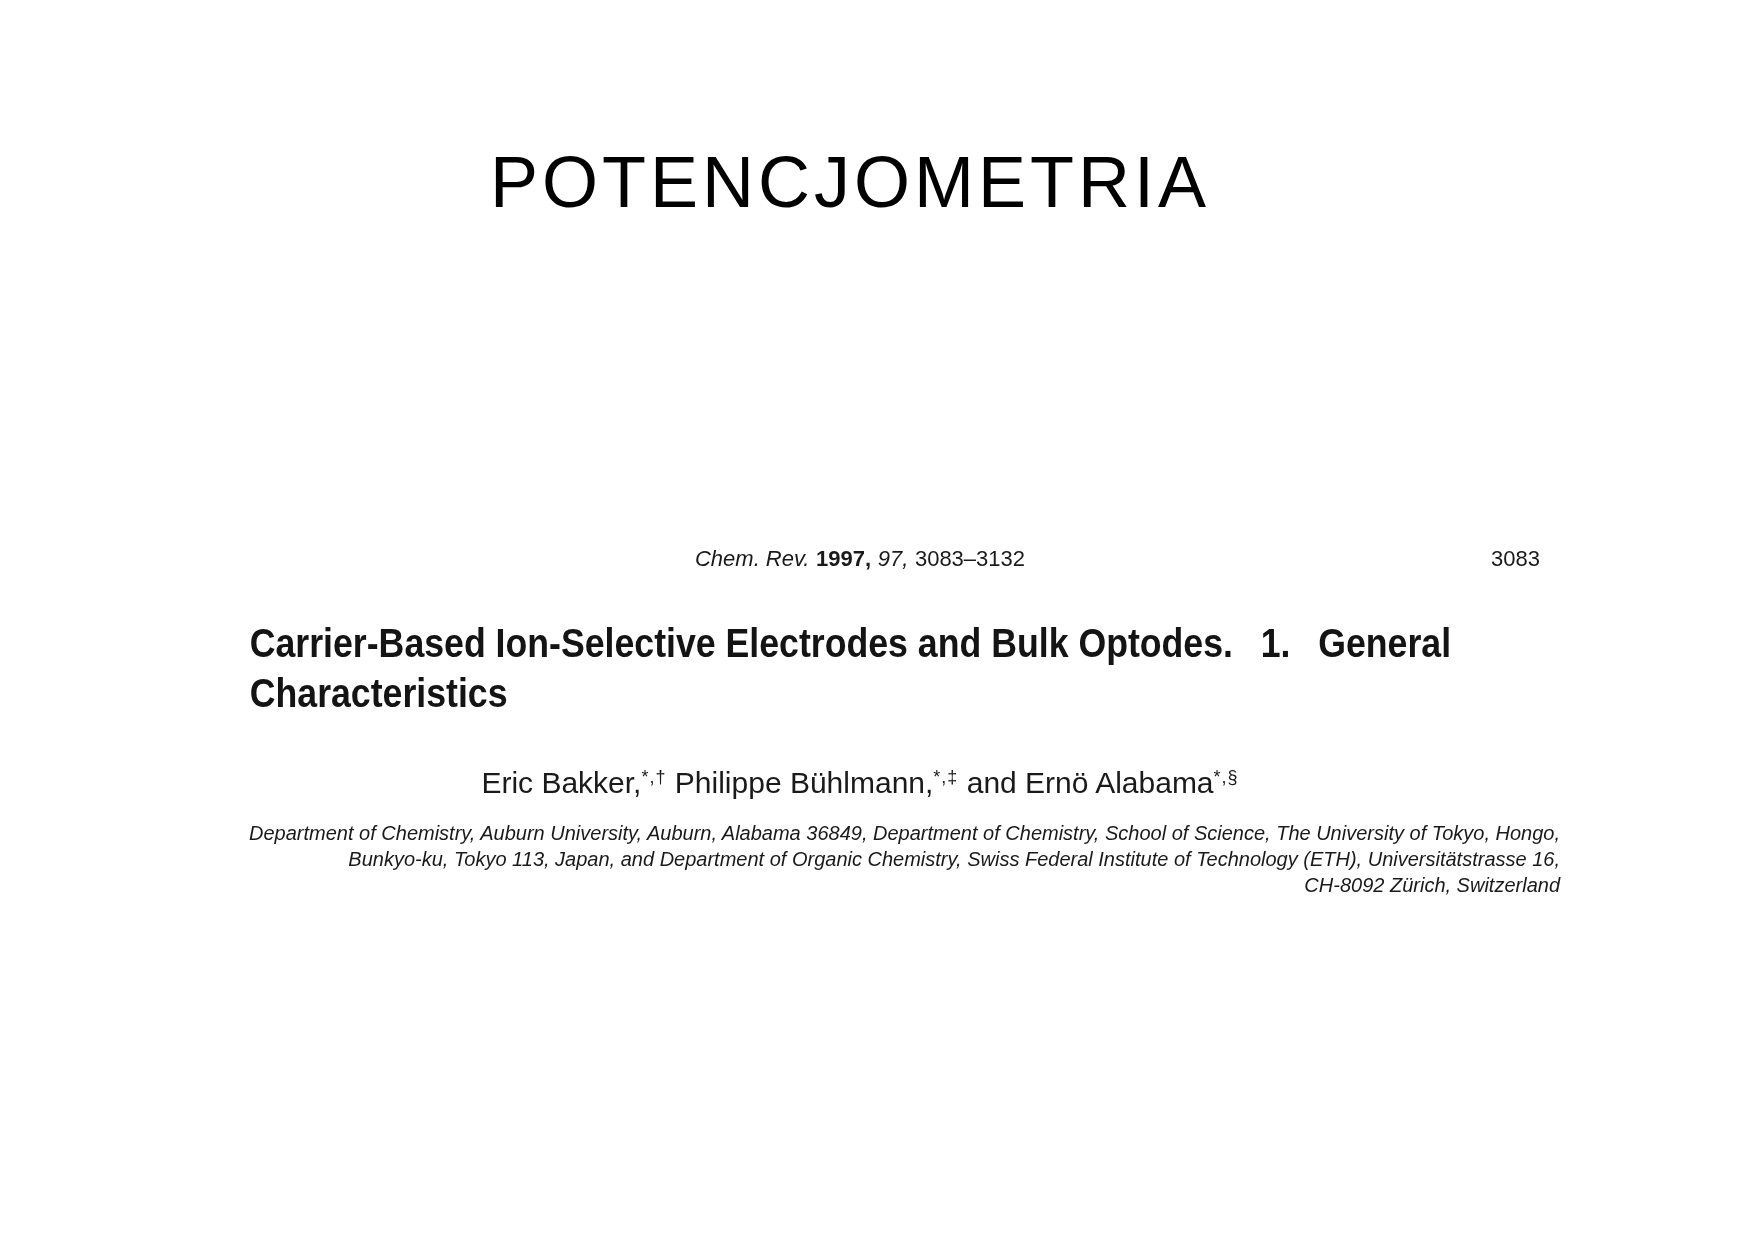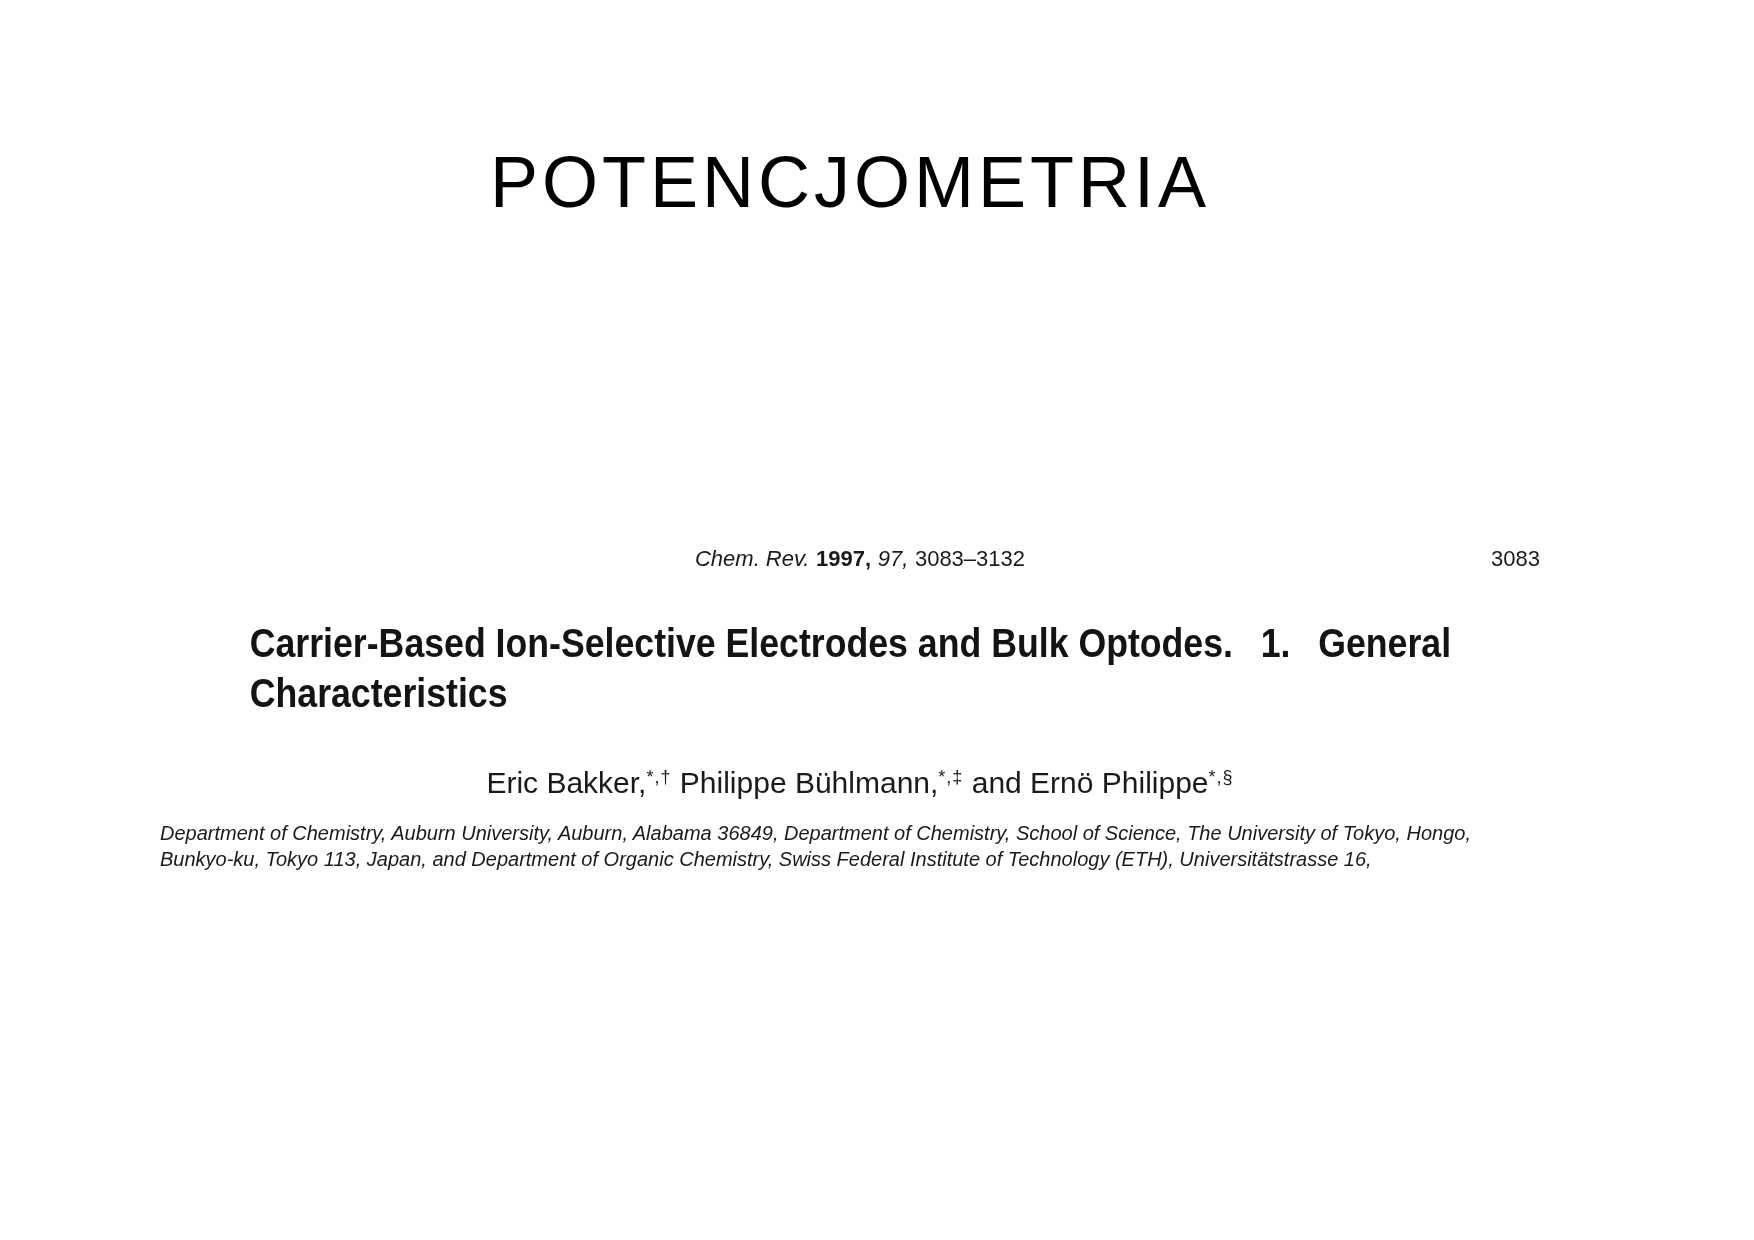--- a/index.html
+++ b/index.html
@@ -66,21 +66,21 @@
     white-space: nowrap;
   }
   .author-marks {
     font-size: 60%;
     vertical-align: 10px;
     letter-spacing: 1px;
   }
   .affiliations {
     position: absolute;
     top: 820px; left: 0; width: 100%;
-    text-align: left;
+    text-align: right;
     font-style: italic;
     font-size: 20px;
     line-height: 26px;
     color: #1a1a1a;
   }
 </style>
 </head>
 <body>
 
 <div class="slide-title">POTENCJOMETRIA</div>
@@ -93,21 +93,22 @@
   </div>
 
   <div class="paper-title">
     <div class="paper-title-inner">
       <div>Carrier-Based Ion-Selective Electrodes and Bulk Optodes.  1.  General</div>
       <div>Characteristics</div>
     </div>
   </div>
 
   <div class="authors">
-    <span>Eric Bakker,</span><span class="author-marks">*,†</span><span> Philippe Bühlmann,</span><span class="author-marks">*,‡</span><span> and Ernö Philippe</span><span class="author-marks">*,§</span>
+    <span>Eric Bakker,</span><span class="author-marks">*,†</span><span> Philippe Bühlmann,</span><span class="author-marks">*,‡</span><span> and Ernö Alabama</span><span class="author-marks">*,§</span>
   </div>
 
   <div class="affiliations">
     <div>Department of Chemistry, Auburn University, Auburn, Alabama 36849, Department of Chemistry, School of Science, The University of Tokyo, Hongo,</div>
     <div>Bunkyo-ku, Tokyo 113, Japan, and Department of Organic Chemistry, Swiss Federal Institute of Technology (ETH), Universitätstrasse 16,</div>
+    <div>CH-8092 Zürich, Switzerland</div>
   </div>
 
 </div>
 
 </body></html>

